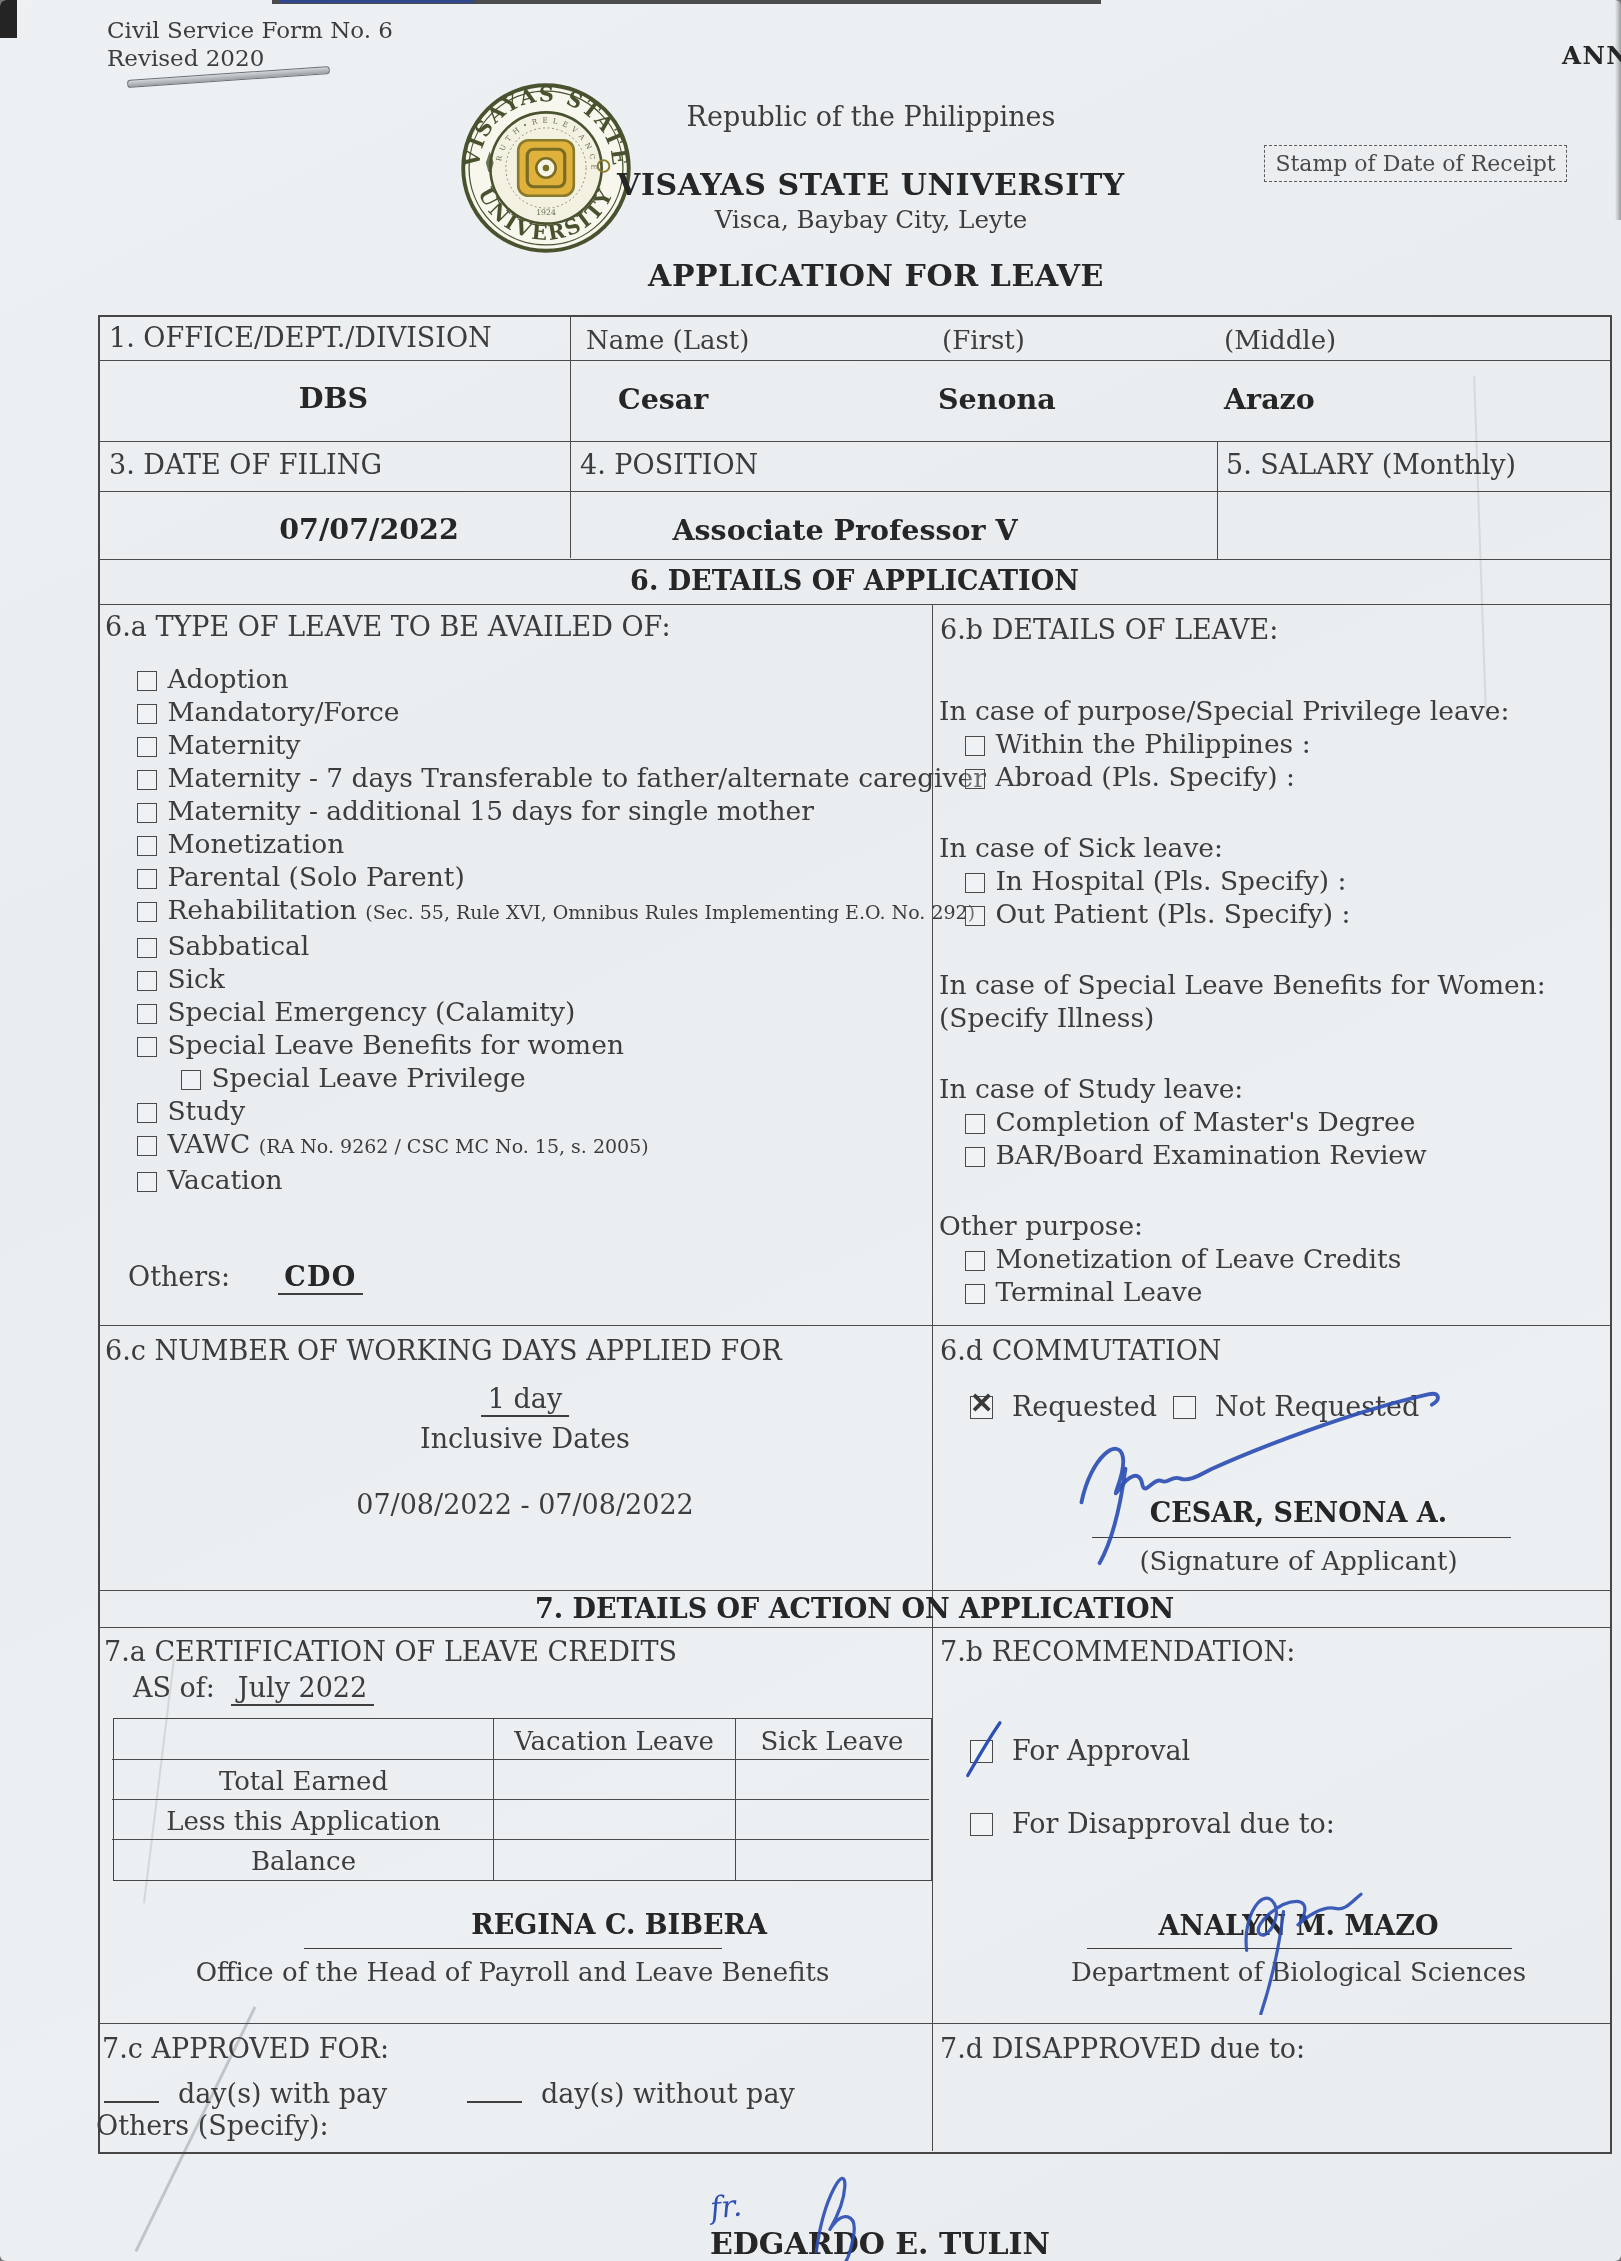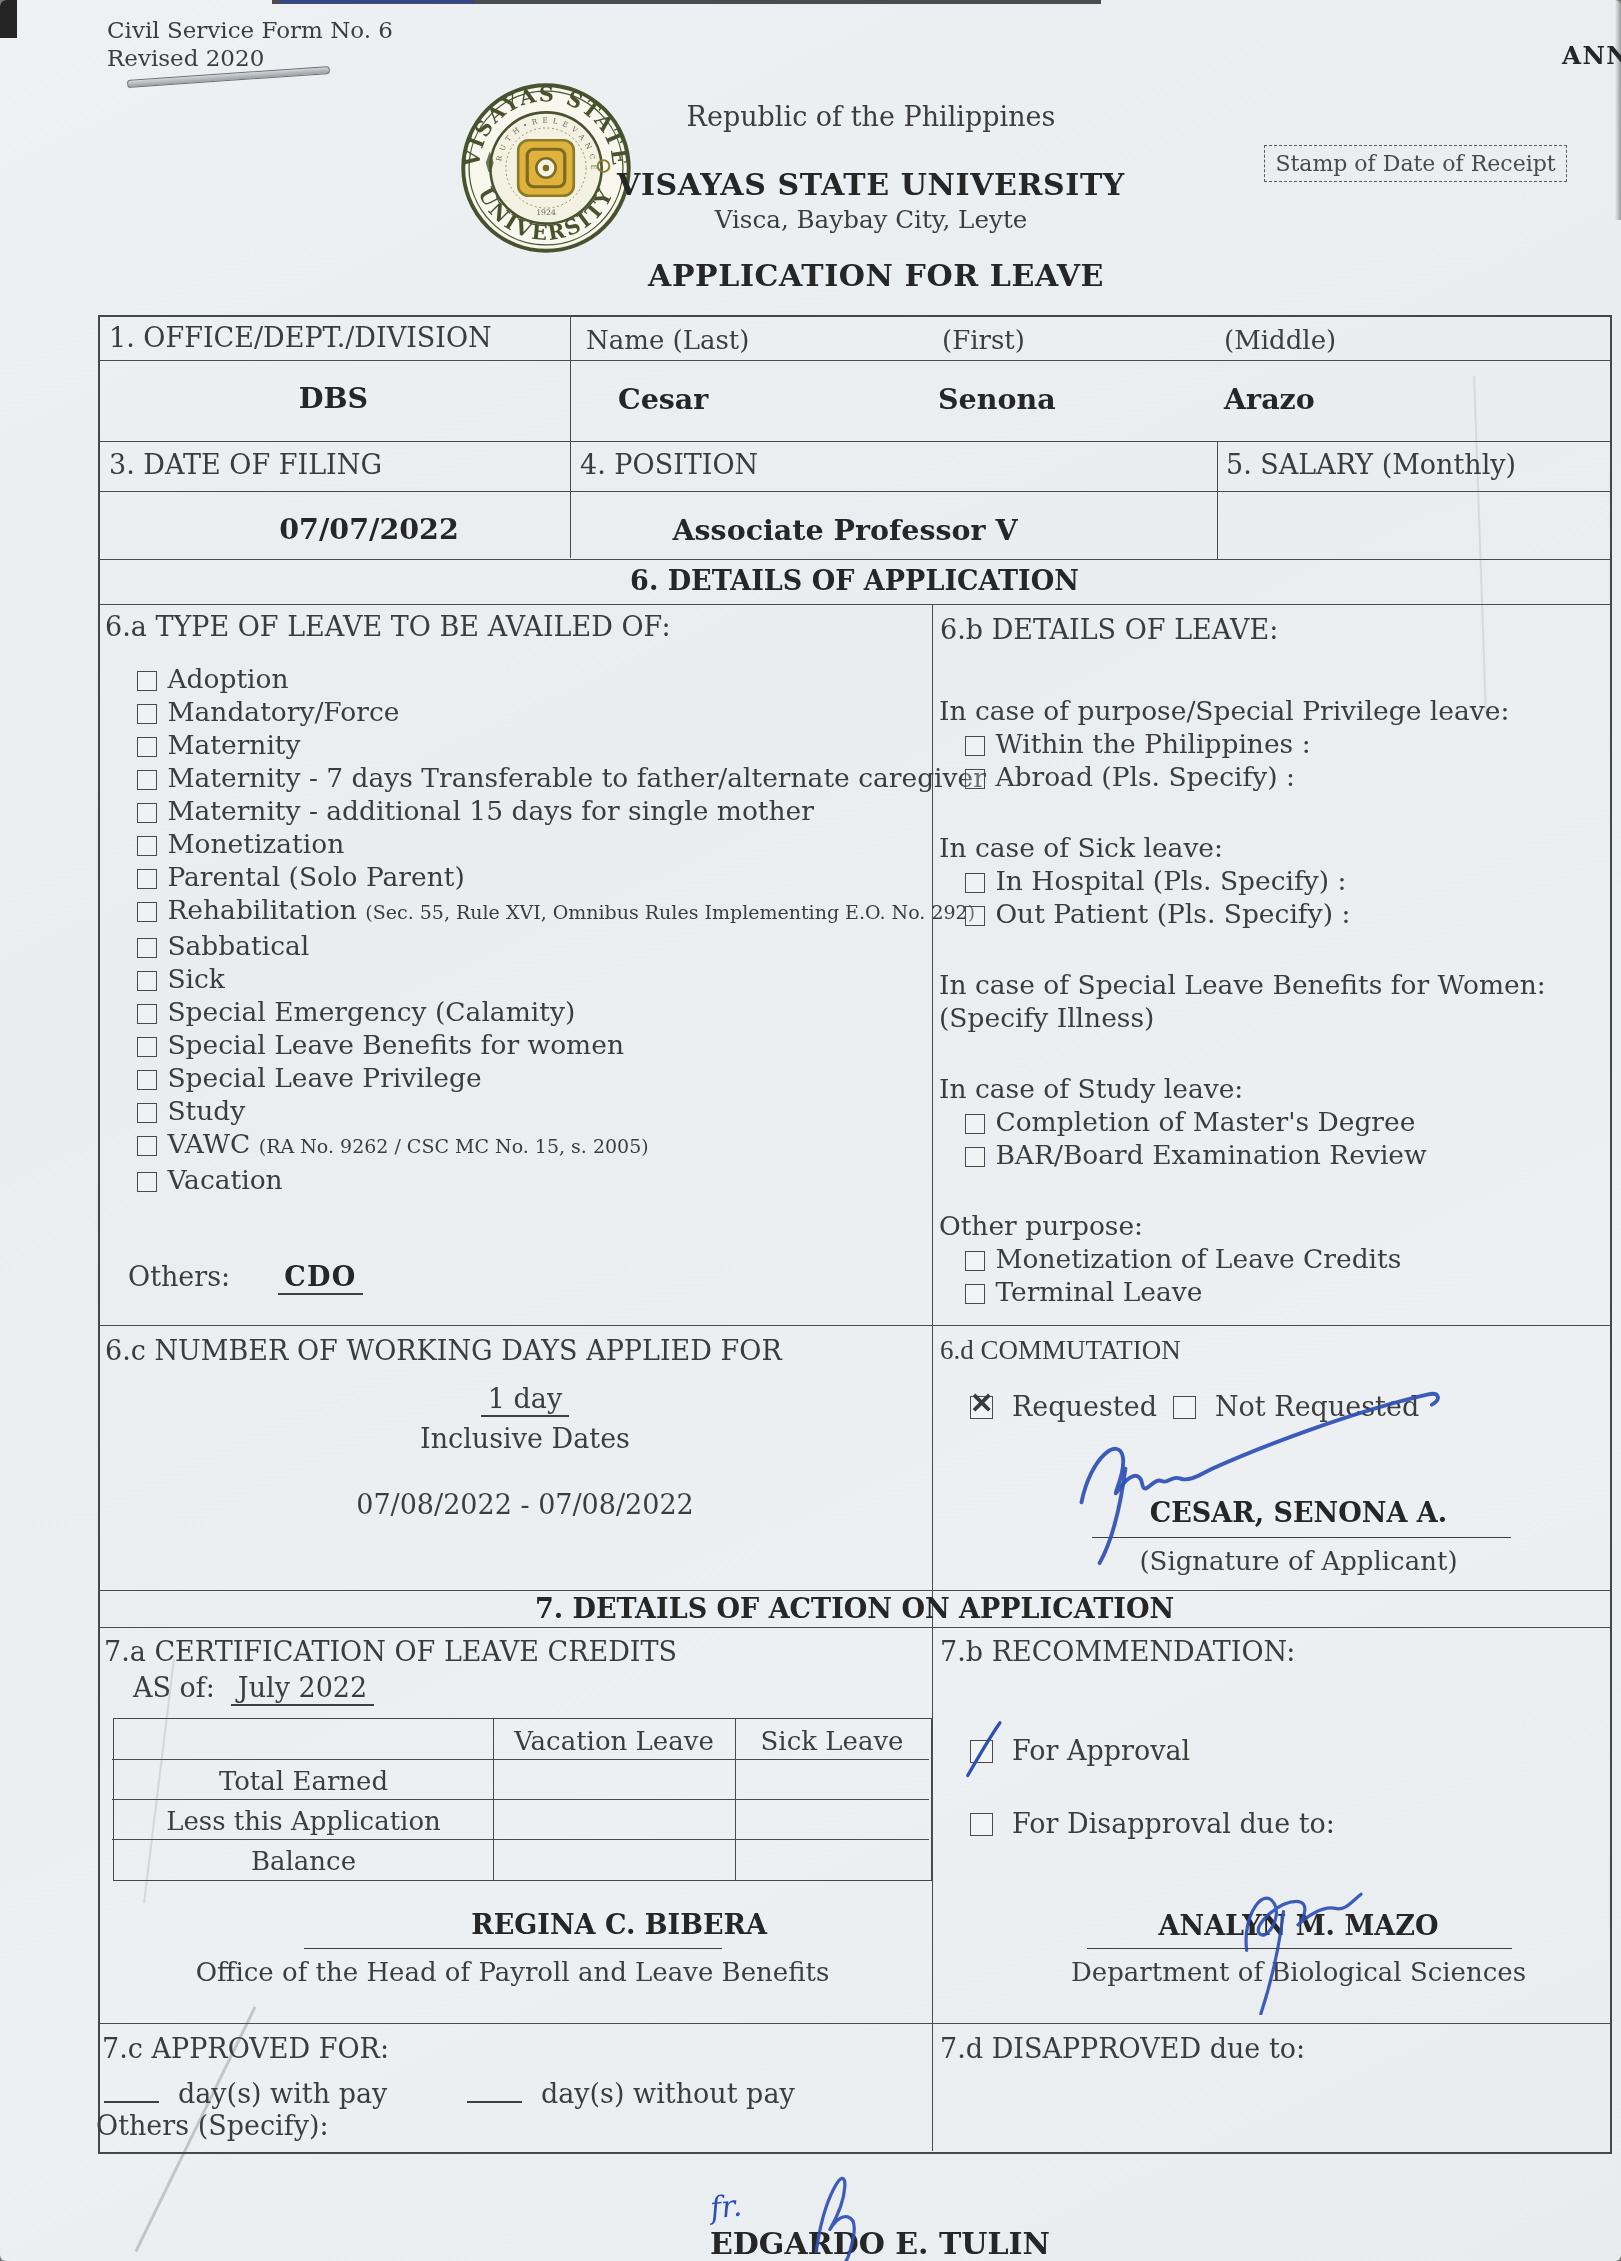--- a/index.html
+++ b/index.html
@@ -125,21 +125,21 @@
     <div style="white-space:nowrap;"><span class="cb"></span><span>Maternity</span></div>
     <div style="white-space:nowrap;"><span class="cb"></span><span>Maternity - 7 days Transferable to father/alternate caregiver</span></div>
     <div style="white-space:nowrap;"><span class="cb"></span><span>Maternity - additional 15 days for single mother</span></div>
     <div style="white-space:nowrap;"><span class="cb"></span><span>Monetization</span></div>
     <div style="white-space:nowrap;"><span class="cb"></span><span>Parental (Solo Parent)</span></div>
     <div style="white-space:nowrap;"><span class="cb"></span><span>Rehabilitation</span> <span class="note">(Sec. 55, Rule XVI, Omnibus Rules Implementing E.O. No. 292)</span></div>
     <div style="white-space:nowrap;"><span class="cb"></span><span>Sabbatical</span></div>
     <div style="white-space:nowrap;"><span class="cb"></span><span>Sick</span></div>
     <div style="white-space:nowrap;"><span class="cb"></span><span>Special Emergency (Calamity)</span></div>
     <div style="white-space:nowrap;"><span class="cb"></span><span>Special Leave Benefits for women</span></div>
-    <div style="white-space:nowrap;"><span class="cb"></span><span>Special Leave Privilege</span></div>
+    <div style="white-space:nowrap;margin-left:44px;"><span class="cb"></span><span>Special Leave Privilege</span></div>
     <div style="white-space:nowrap;"><span class="cb"></span><span>Study</span></div>
     <div style="white-space:nowrap;"><span class="cb"></span><span>VAWC</span> <span class="note">(RA No. 9262 / CSC MC No. 15, s. 2005)</span></div>
     <div style="white-space:nowrap;"><span class="cb"></span><span>Vacation</span></div>
   </div>
   <div class="abs" style="left:128px;top:1261px;font-size:27px;">
     <span>Others:</span>
     <span class="uline b" style="margin-left:39px;letter-spacing:1.3px;">CDO</span>
   </div>
 
   <div class="abs lbl" style="left:940px;top:614px;">6.b DETAILS OF LEAVE:</div>
@@ -168,21 +168,21 @@
       <div class="opt"><span class="cb"></span><span>Monetization of Leave Credits</span></div>
       <div class="opt"><span class="cb"></span><span>Terminal Leave</span></div>
     </div>
   </div>
 
   <div class="abs lbl" style="left:105px;top:1335px;">6.c NUMBER OF WORKING DAYS APPLIED FOR</div>
   <div class="abs ctr" style="left:201px;top:1383px;width:648px;font-size:27px;"><span class="uline">1 day</span></div>
   <div class="abs ctr" style="left:201px;top:1423px;width:648px;font-size:27px;">Inclusive Dates</div>
   <div class="abs ctr" style="left:201px;top:1489px;width:648px;font-size:27px;">07/08/2022 - 07/08/2022</div>
 
-  <div class="abs lbl" style="left:940px;top:1335px;font-family:Liberation Serif, serif;">6.d COMMUTATION</div>
+  <div class="abs lbl" style="left:940px;top:1335px;">6.d COMMUTATION</div>
   <div class="abs" style="left:970px;top:1391px;font-size:27px;white-space:nowrap;">
     <span class="cb" style="width:21px;height:21px;"><span class="mark">✕</span></span>
     <span>Requested</span>
   </div>
   <div class="abs" style="left:1173px;top:1391px;font-size:27px;white-space:nowrap;">
     <span class="cb" style="width:21px;height:21px;"></span>
     <span>Not Requested</span>
   </div>
   <div class="abs" style="left:1062px;top:1373px;z-index:5;">
     <svg width="414" height="194" viewBox="0 0 640 300" fill="none">

